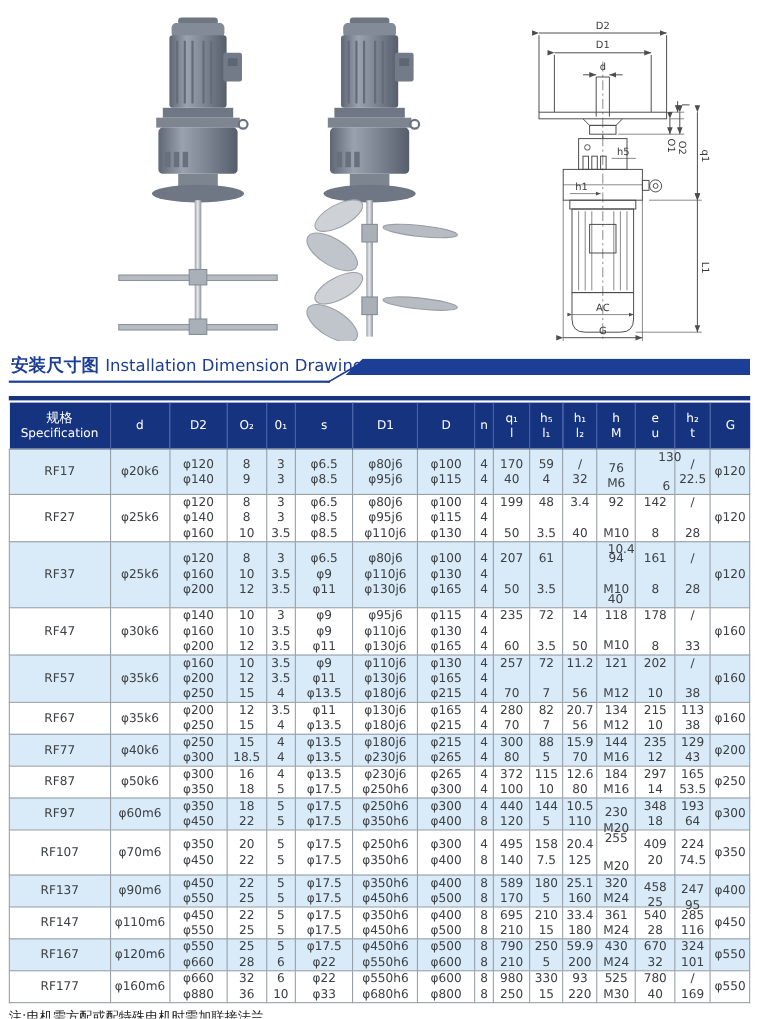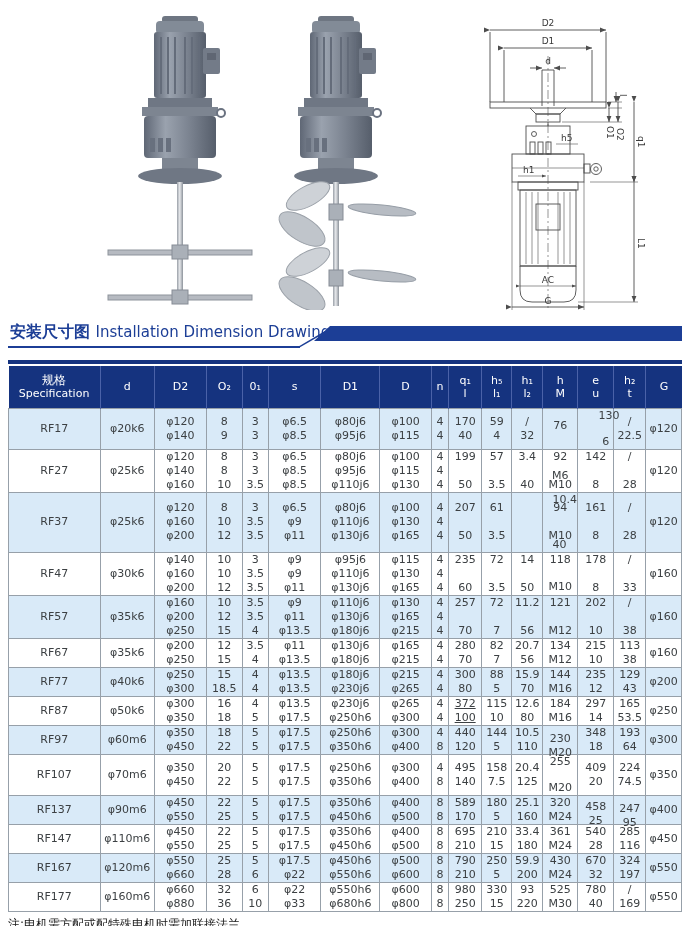--- a/index.html
+++ b/index.html
@@ -380,21 +380,21 @@
               <div>4</div>
             </div>
           </td>
           <td>
             <div class="pair" style="height: 28px;">
               <div>/</div>
               <div>32</div>
             </div>
           </td>
           <td>
-            <div class="pair" style="height: 20px; gap: 36px;">
+            <div class="pair" style="height: 20px;">
               <div>76</div>
               <div>M6</div>
             </div>
           </td>
           <td>
             <div class="pair" style="height: 40px; margin-left: 20px;">
               <div>130</div>
               <div>6</div>
             </div>
           </td>
@@ -445,21 +445,21 @@
             <div>4</div>
           </td>
           <td>
             <div class="pair" style="height: 42px;">
               <div>199</div>
               <div>50</div>
             </div>
           </td>
           <td>
             <div class="pair" style="height: 42px;">
-              <div>57</div>
+              <div>48</div>
               <div>3.5</div>
             </div>
           </td>
           <td>
             <div class="pair" style="height: 42px;">
               <div>3.4</div>
               <div>40</div>
             </div>
           </td>
           <td>
@@ -873,21 +873,21 @@
           </td>
           <td>
             <div>φ265</div>
             <div>φ300</div>
           </td>
           <td>
             <div>4</div>
             <div>4</div>
           </td>
           <td>
-            <div class="pair" style="height: 28px; text-decoration: underline;">
+            <div class="pair" style="height: 28px;">
               <div>372</div>
               <div>100</div>
             </div>
           </td>
           <td>
             <div class="pair" style="height: 28px;">
               <div>115</div>
               <div>10</div>
             </div>
           </td>
@@ -1250,21 +1250,21 @@
           </td>
           <td>
             <div class="pair" style="height: 28px; text-align: center;">
               <div>670</div>
               <div>32</div>
             </div>
           </td>
           <td>
             <div class="pair" style="height: 28px;">
               <div>324</div>
-              <div>197</div>
+              <div>101</div>
             </div>
           </td>
           <td>φ550</td>
         </tr>
         <tr style="height: 29px;">
           <td>RF177</td>
           <td>φ160m6</td>
           <td>
             <div>φ660</div>
             <div>φ880</div>

